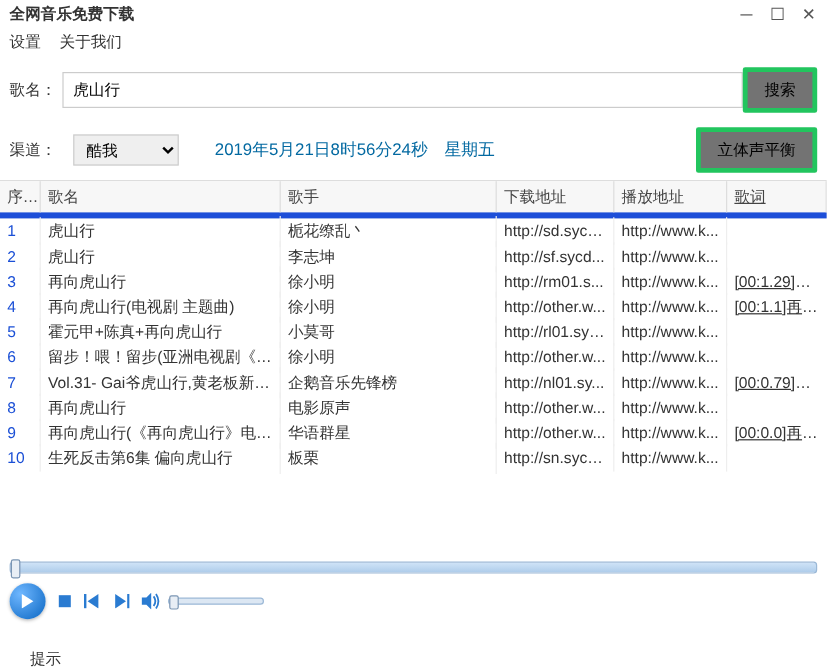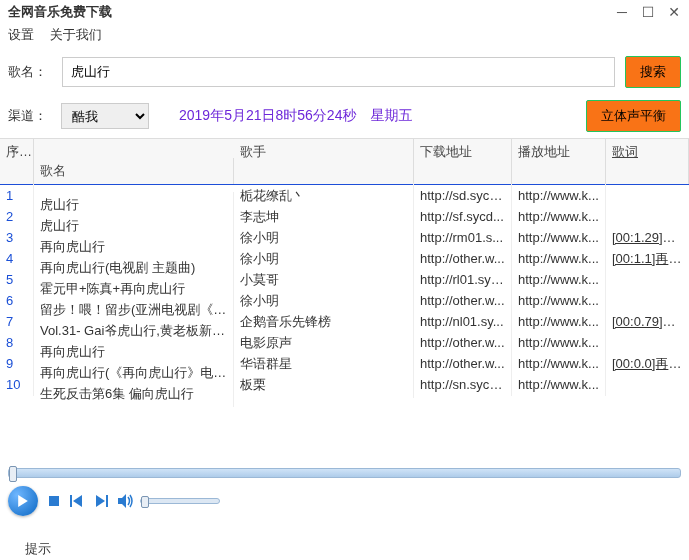--- a/index.html
+++ b/index.html
@@ -3,34 +3,34 @@
 <meta charset="utf-8">
 <style>
 * { box-sizing: border-box; margin: 0; padding: 0; }
 body { font-family: "Microsoft YaHei", sans-serif; font-size: 13px; color: #333; width: 689px; height: 560px; background: #fff; overflow: hidden; position: relative; }
 .titlebar { display: flex; align-items: center; padding: 4px 8px; height: 24px; }
 .titlebar .title { font-weight: bold; flex: 1; }
 .titlebar .win-controls { display: flex; gap: 12px; }
 .win-btn { width: 14px; height: 14px; display: flex; align-items: center; justify-content: center; cursor: pointer; font-size: 14px; color: #555; }
 .menubar { padding: 2px 8px 6px; font-size: 13px; }
 .menubar span { margin-right: 12px; cursor: pointer; }
-.form-row { display: flex; align-items: center; padding: 6px 8px; gap: 10px; }
+.form-row { display: flex; align-items: center; padding: 6px 8px; }
 .form-row .lbl { min-width: 44px; }
 .search-input { flex: 1; border: 1px solid #ccc; padding: 6px 8px; font-size: 13px; height: 30px; }
-.btn { border: 1px solid #22c55e; background: #f97316; padding: 6px 14px; font-size: 13px; cursor: pointer; border-radius: 2px; }
+.btn { border: 4px solid #22c55e; background: #737373; padding: 6px 14px; font-size: 13px; cursor: pointer; border-radius: 2px; }
 .channel-row { display: flex; align-items: center; padding: 6px 8px; gap: 14px; }
 .channel-select { border: 1px solid #ccc; padding: 4px 6px; font-size: 13px; min-width: 88px; height: 26px; }
-.datetime { color: #6d28d9; font-size: 14px; margin-left: 16px; }
+.datetime { color: #0369a1; font-size: 14px; margin-left: 16px; }
 .balance-btn { margin-left: auto; }
 .table-wrap { border-top: 1px solid #ddd; }
-.table-head { display: flex; background: #f7f7f7; border-bottom: 1px solid #1d4ed8; font-size: 13px; color: #444; }
+.table-head { display: flex; background: #f7f7f7; border-bottom: 5px solid #1d4ed8; font-size: 13px; color: #444; }
 .th, .td { padding: 4px 6px; overflow: hidden; white-space: nowrap; text-overflow: ellipsis; border-right: 1px solid #eee; }
 .table-head .th { border-right: 1px solid #ddd; }
 .c0 { width: 34px; }
-.c1 { width: 200px; margin-top: 19px; }
+.c1 { width: 200px; }
 .c2 { width: 180px; }
 .c3 { width: 98px; }
 .c4 { width: 94px; }
 .c5 { flex: 1; border-right: none; text-decoration: underline; }
 .row { display: flex; font-size: 13px; height: 21px; align-items: center; }
 .row .c0 { color: #1a4fd6; }
 .player { position: absolute; left: 0; bottom: 40px; width: 100%; padding: 4px 8px; }
 .scrub { height: 10px; background: linear-gradient(#cfe3f7,#aeccea); border: 1px solid #9bb8d6; border-radius: 3px; position: relative; margin-bottom: 8px; }
 .scrub .thumb { position: absolute; left: 0; top: -3px; width: 8px; height: 16px; background: #e8eef5; border: 1px solid #7a95b3; border-radius: 2px; }
 .controls { display: flex; align-items: center; gap: 10px; }

